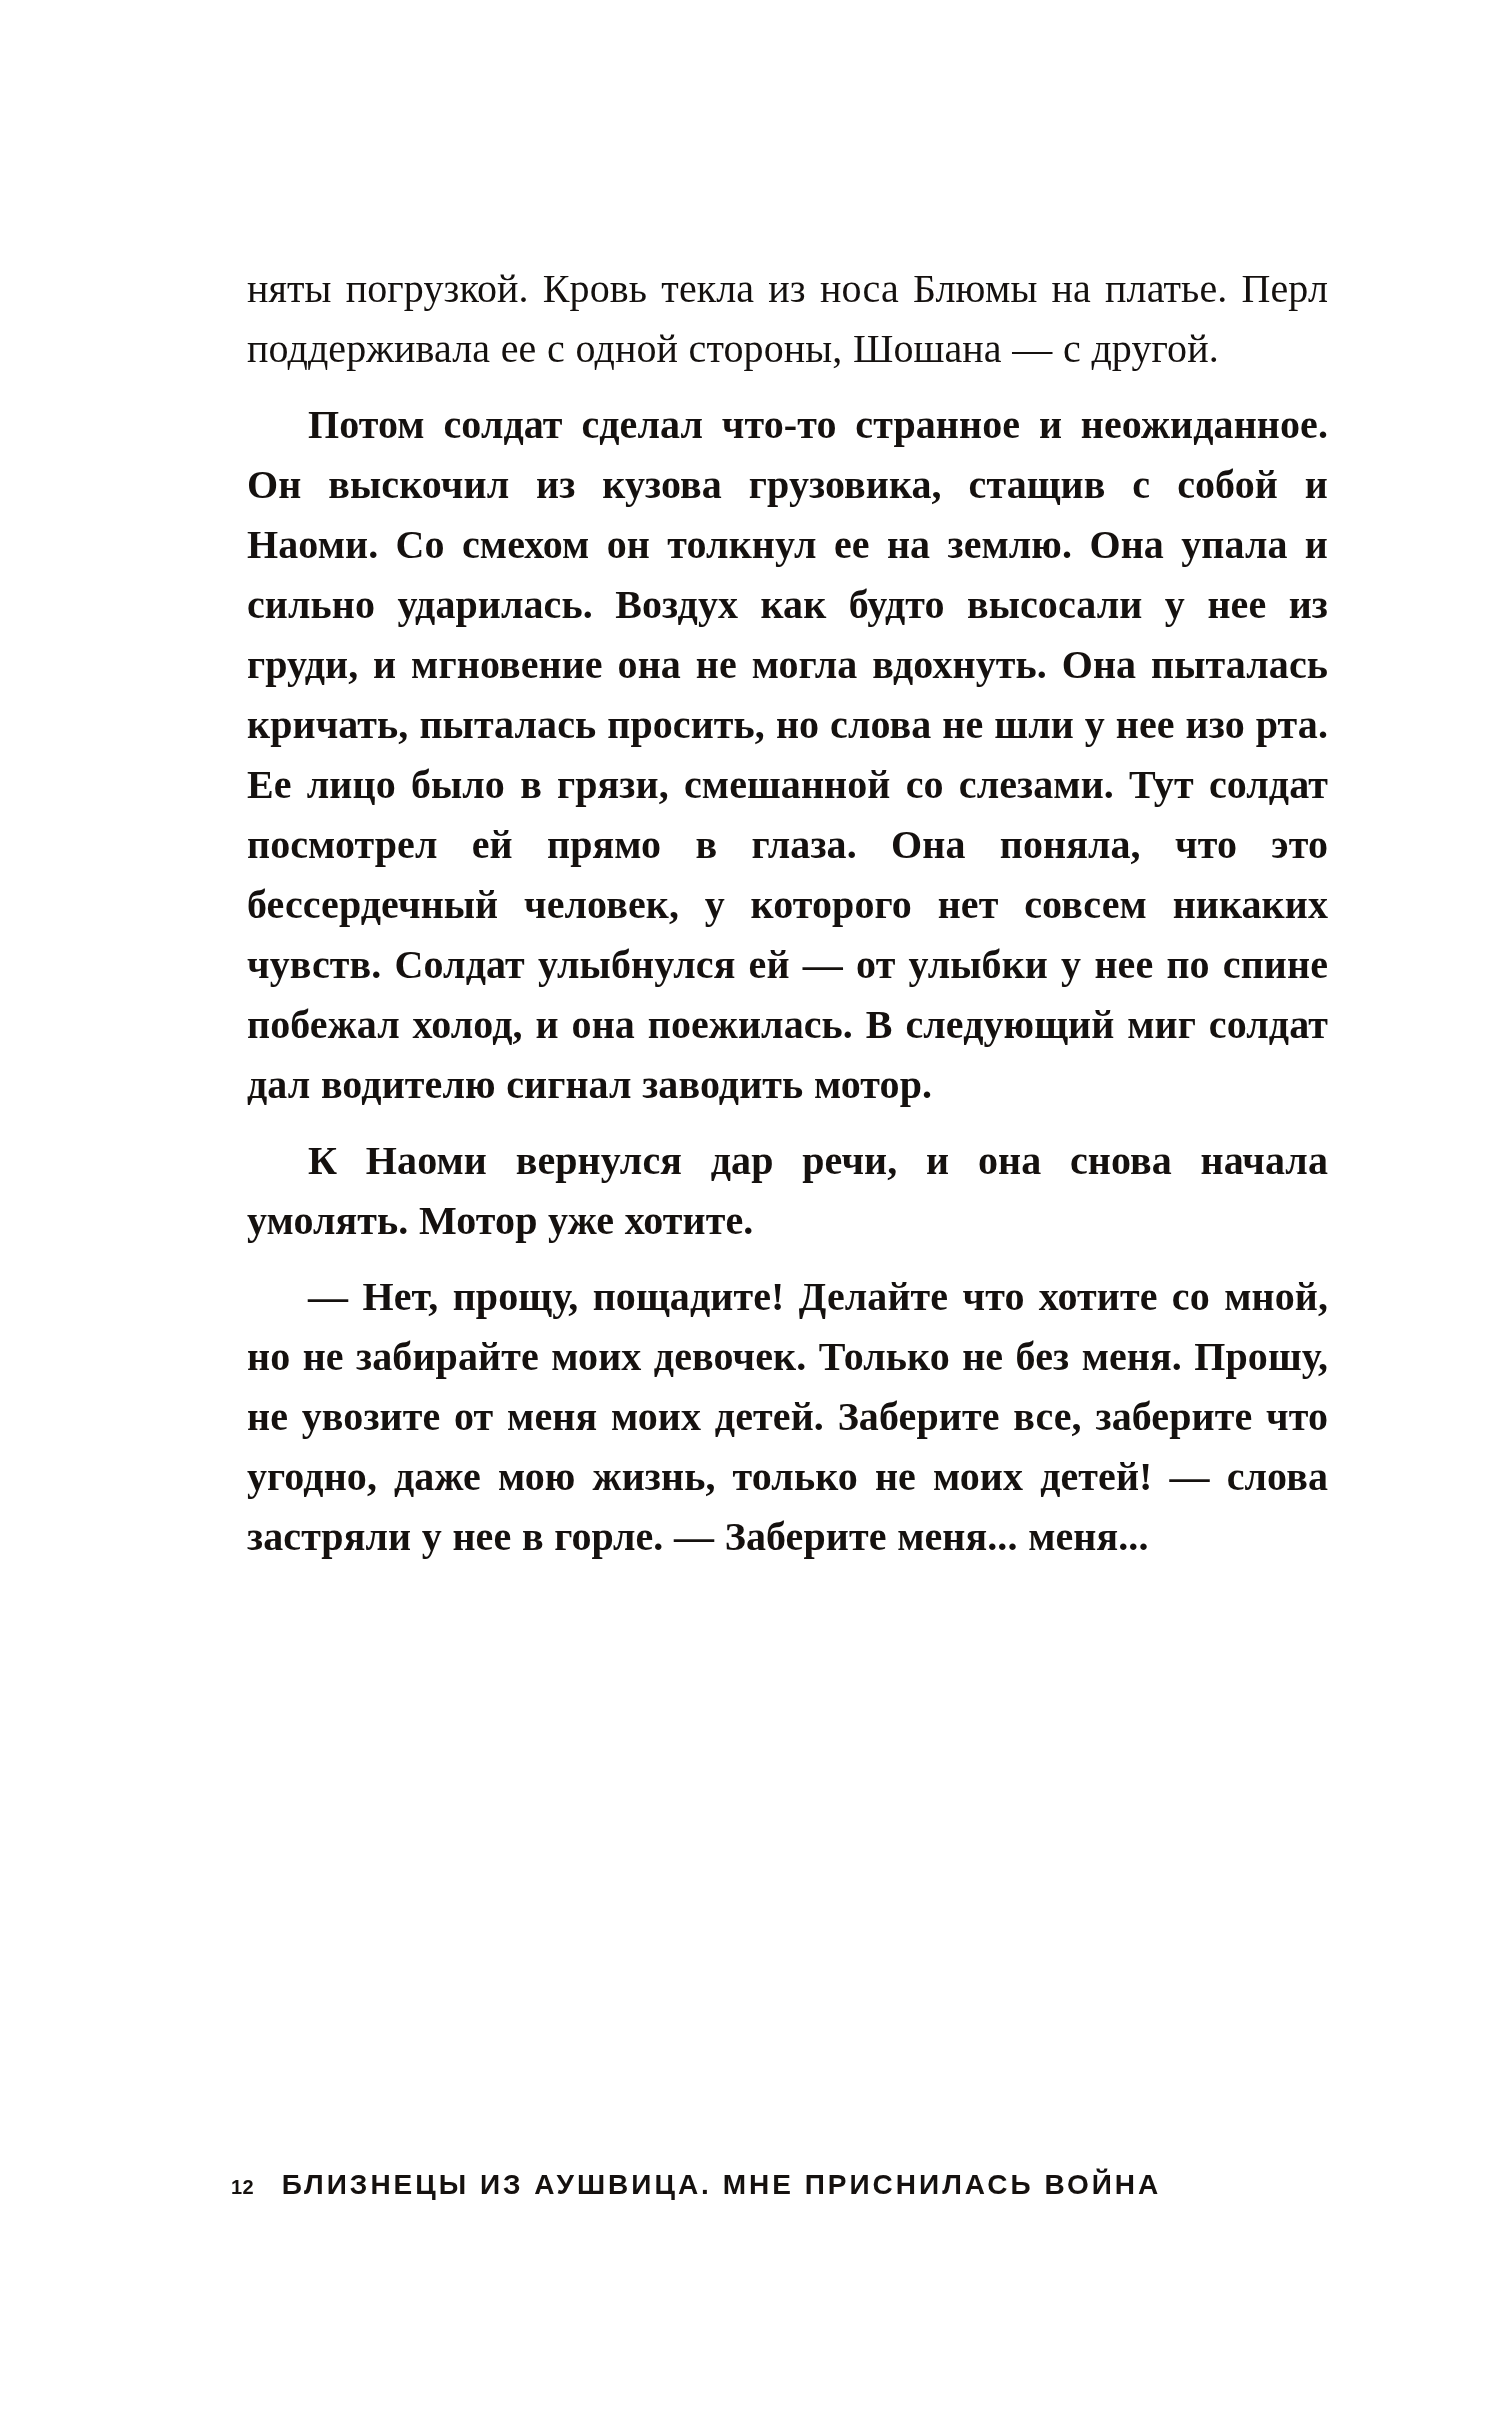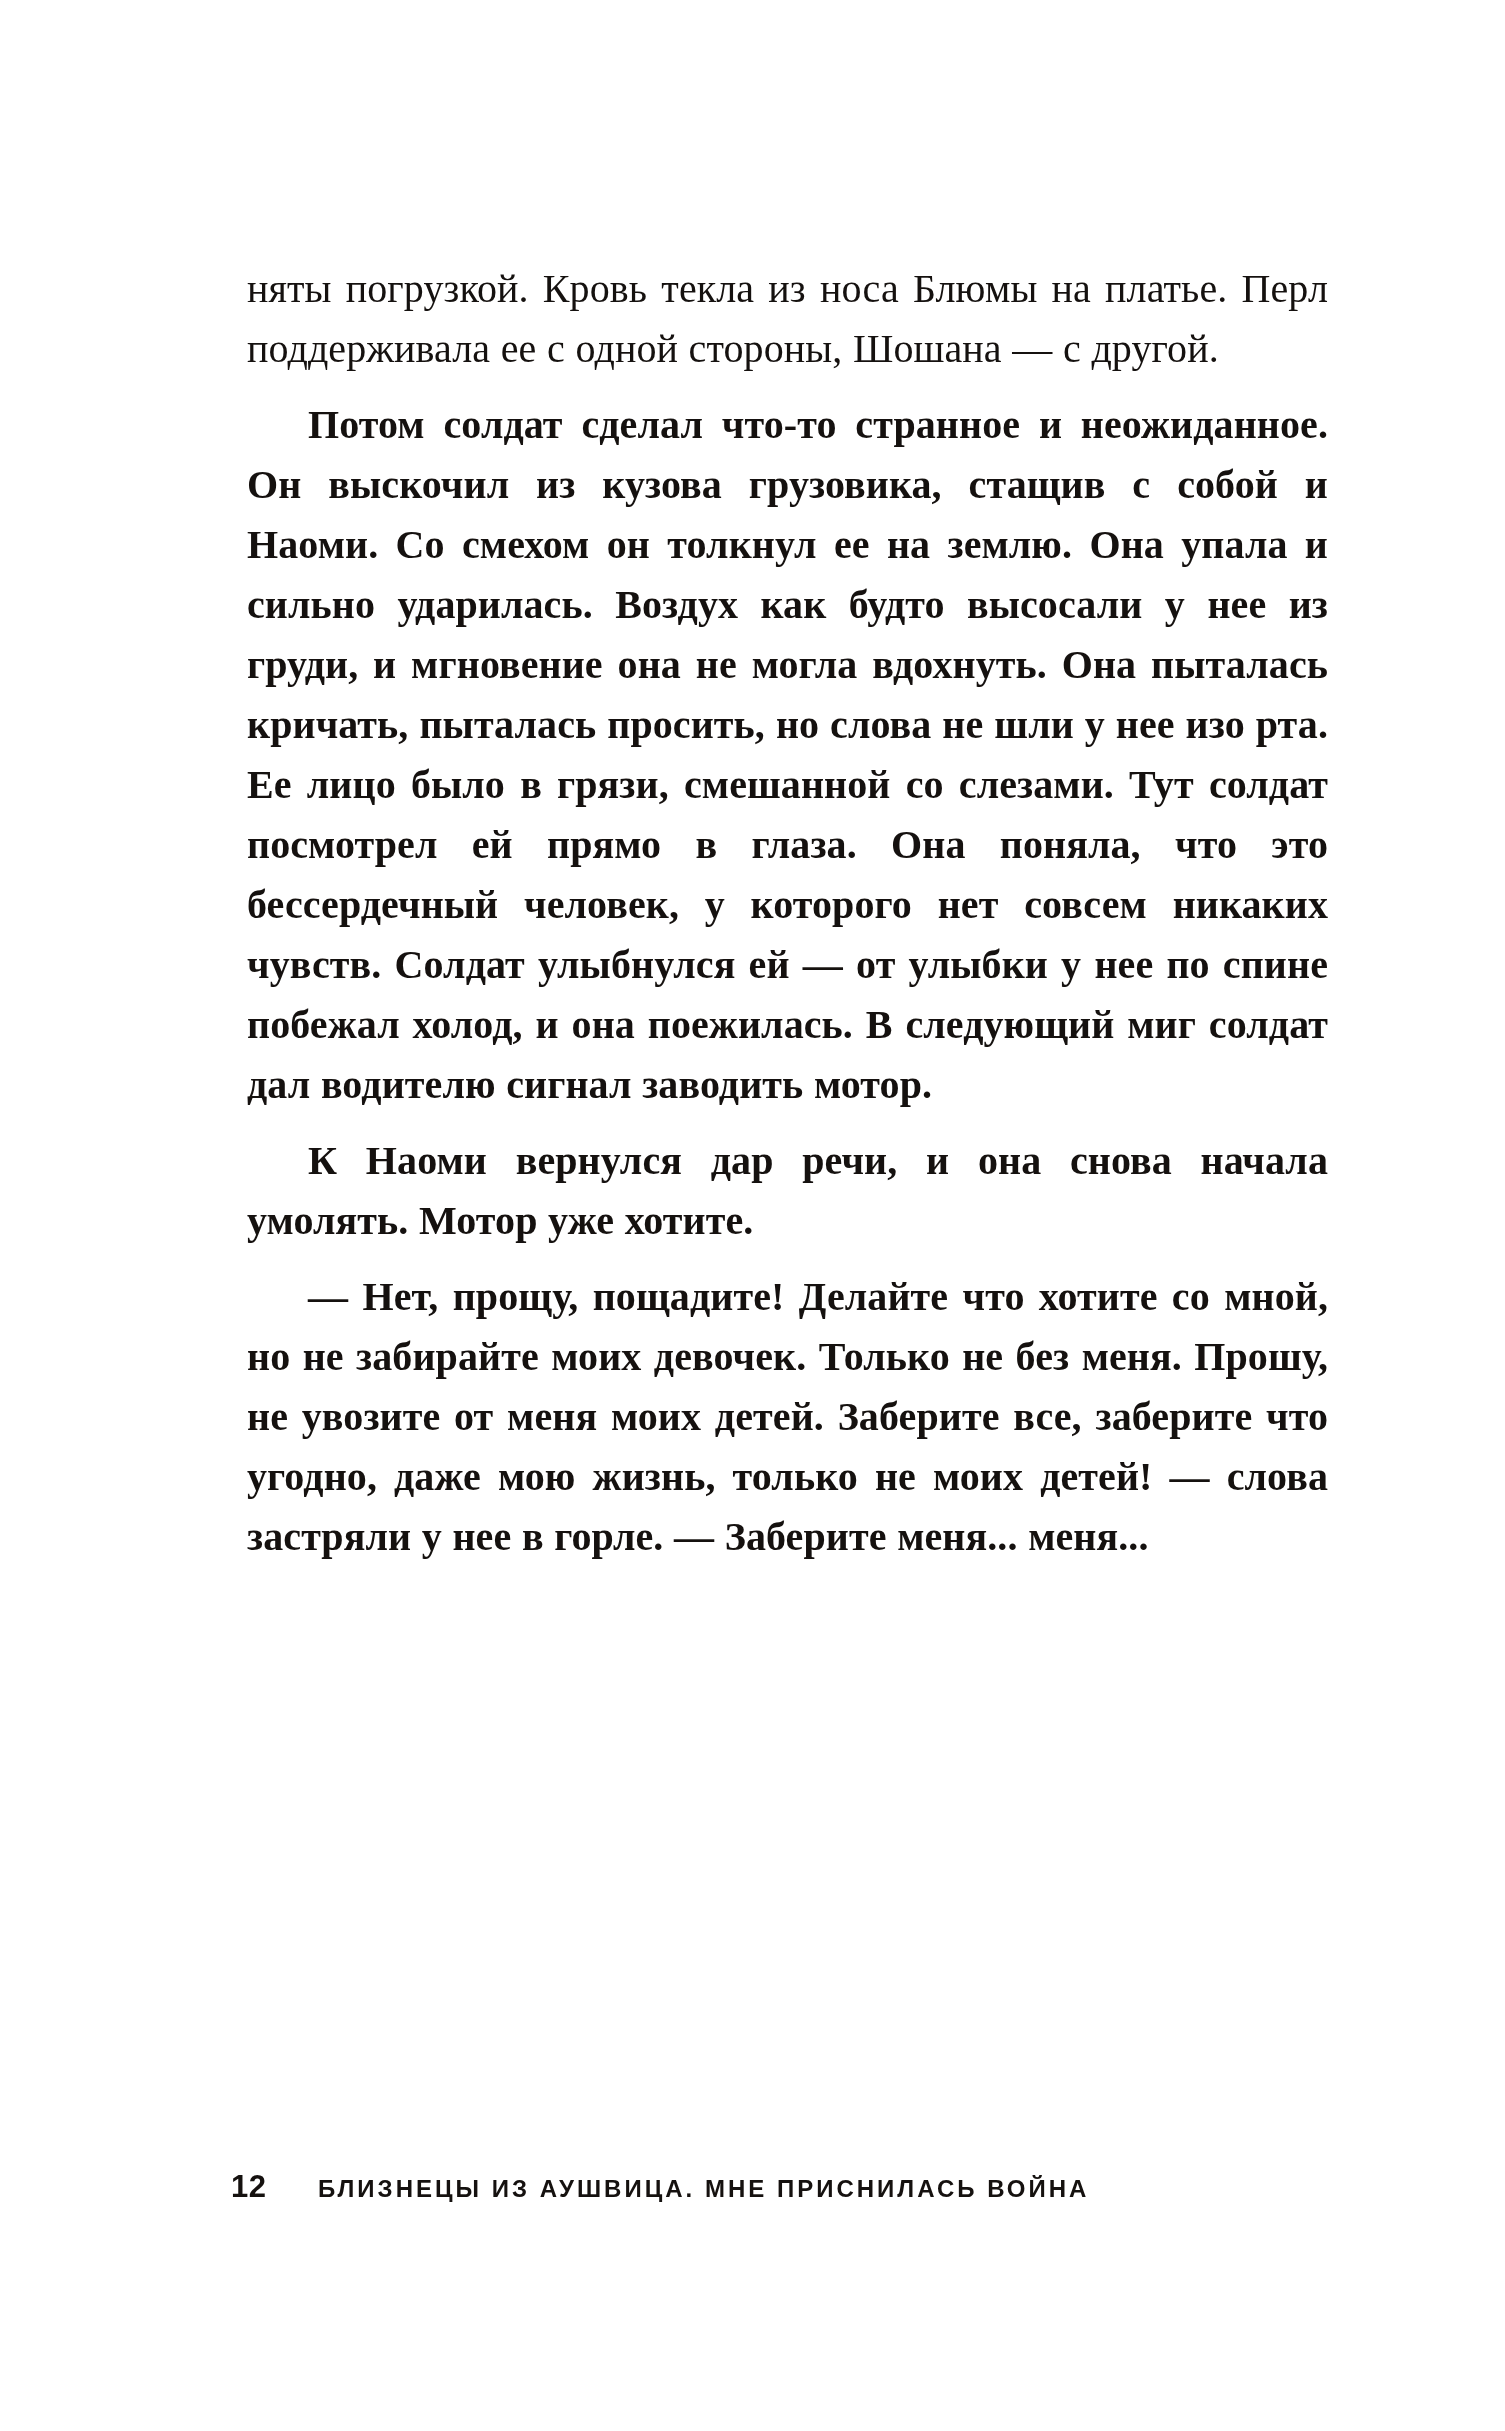--- a/index.html
+++ b/index.html
@@ -51,32 +51,31 @@
     left: 231px;
     top: 2169px;
     width: 1113px;
     display: flex;
     align-items: baseline;
     gap: 27.4px;
   }
   .folio {
     font-family: "Liberation Sans", sans-serif;
     font-weight: bold;
-    font-size: 31px;
+    font-size: 20px;
     letter-spacing: 0.5px;
     color: #15110f;
   }
   .running-title {
     font-family: "Liberation Sans", sans-serif;
     font-weight: bold;
-    font-size: 24px;
+    font-size: 28px;
     letter-spacing: 3px;
     color: #15110f;
     text-transform: uppercase;
-    margin-left: 24px;
   }
 </style>
 </head>
 <body>
 
 <div class="page">
 
   <div class="text-block">
     <p class="para">няты погрузкой. Кровь текла из носа Блюмы на платье. Перл поддерживала ее с одной стороны, Шошана — с другой.</p>
     <p class="para indent">Потом солдат сделал что-то странное и неожиданное. Он выскочил из кузова грузовика, стащив с собой и Наоми. Со смехом он толкнул ее на землю. Она упала и сильно ударилась. Воздух как будто высосали у нее из груди, и мгновение она не могла вдохнуть. Она пыталась кричать, пыталась просить, но слова не шли у нее изо рта. Ее лицо было в грязи, смешанной со слезами. Тут солдат посмотрел ей прямо в глаза. Она поняла, что это бессердечный человек, у которого нет совсем никаких чувств. Солдат улыбнулся ей — от улыбки у нее по спине побежал холод, и она поежилась. В следующий миг солдат дал водителю сигнал заводить мотор.</p>

